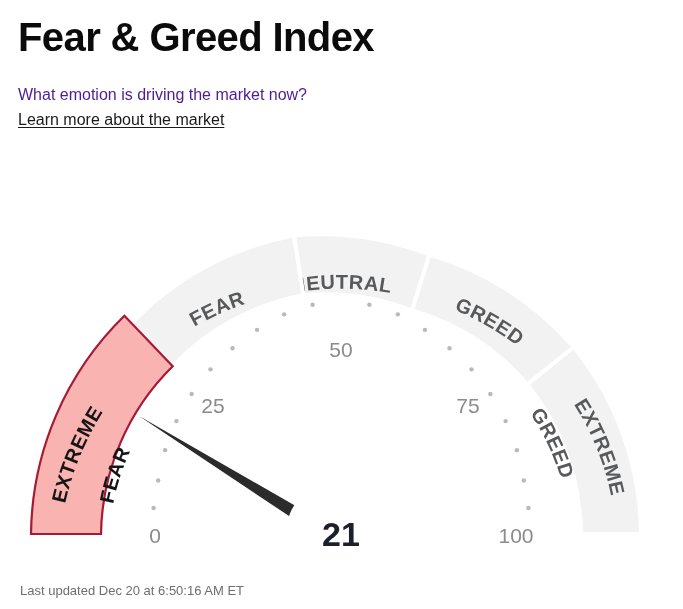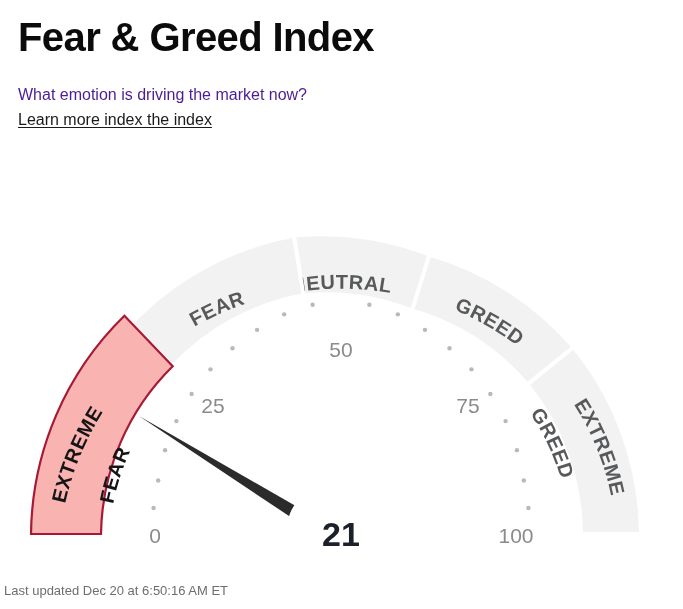--- a/index.html
+++ b/index.html
@@ -111,37 +111,37 @@
   .hub-value {
     font-family: "Liberation Sans", sans-serif;
     font-size: 34px;
     font-weight: 700;
     fill: #1b202b;
   }
 
   
   .footer {
     position: absolute;
-    left: 4px;
+    left: 20px;
     top: 583px;
     font-size: 13px;
     line-height: 16px;
     color: #6e6e6e;
     white-space: nowrap;
   }
 </style>
 </head>
 <body>
 
 <div class="page">
 
   <div class="header">
     <h1 class="page-title">Fear &amp; Greed Index</h1>
     <p class="subtitle">What emotion is driving the market now?</p>
-    <a class="learn-link" href="#">Learn more index the index</a>
+    <a class="learn-link" href="#">Learn more about the market</a>
   </div>
 
   <div class="gauge-wrap">
     <svg class="gauge-svg" viewBox="0 0 683 376" xmlns="http://www.w3.org/2000/svg">
       <defs>
 
         <path id="arcExtremeFear" d="M 58.5 366 A 285 285 0 0 1 128.3 180.1" fill="none"></path>
         <path id="arcFear" d="M 147.6 163.0 A 272 272 0 0 1 268.5 99.5" fill="none"></path>
         <path id="arcNeutral" d="M 287.0 96.2 A 272 272 0 0 1 396.0 96.2" fill="none"></path>
         <path id="arcGreed" d="M 414.5 99.5 A 272 272 0 0 1 535.4 163.0" fill="none"></path>

